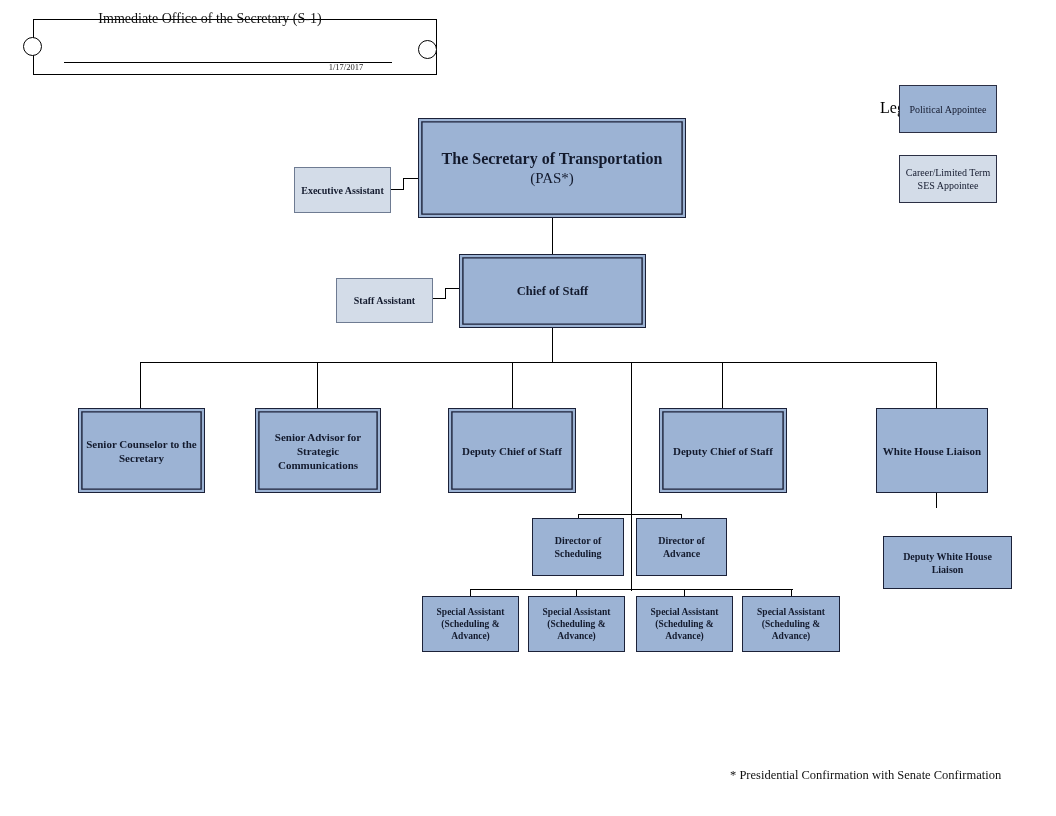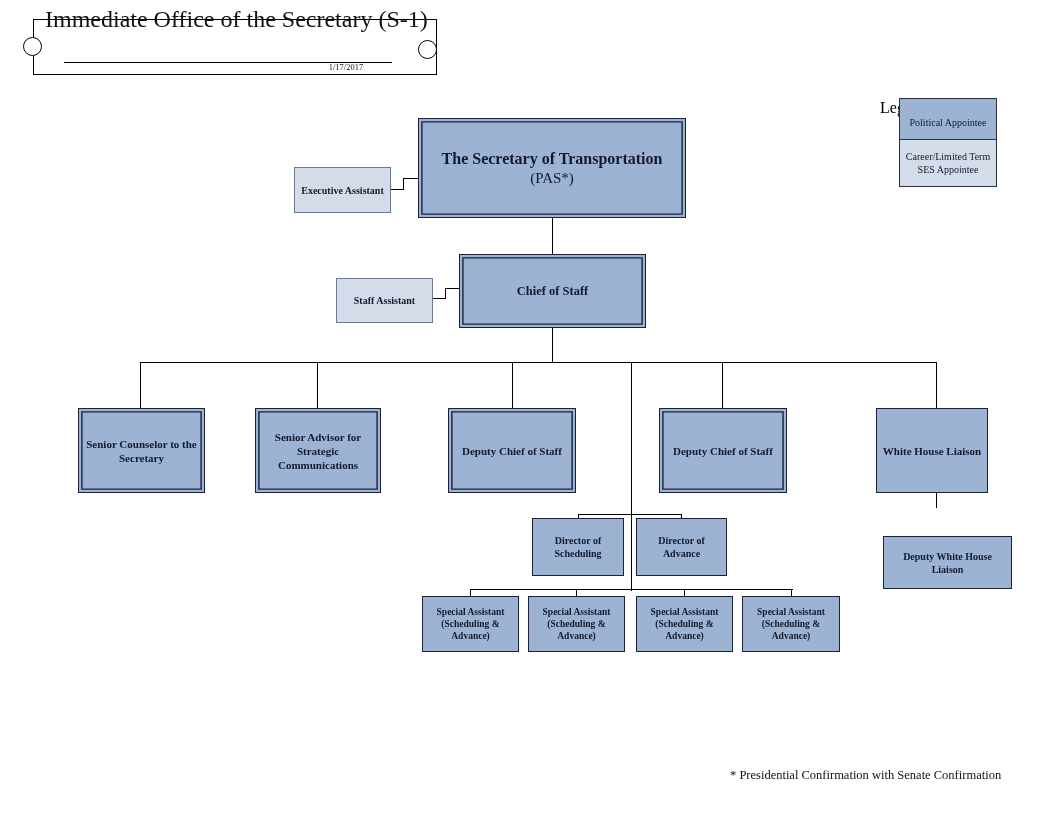--- a/index.html
+++ b/index.html
@@ -34,21 +34,21 @@
     border: 1.5px solid #000;
     background: #fff;
     box-sizing: border-box;
   }
   .title-text {
     position: absolute;
     left: 45px;
     top: 7px;
     width: 330px;
     text-align: center;
-    font-size: 24px;
+    font-size: 14px;
     line-height: 24px;
     white-space: nowrap;
     color: #111;
   }
   .title-rule {
     position: absolute;
     left: 64px;
     top: 62px;
     width: 328px;
     height: 0;
@@ -93,25 +93,25 @@
     border: 1px solid #2b2f44;
     display: flex;
     align-items: center;
     justify-content: center;
     text-align: center;
     font-size: 10px;
     line-height: 13px;
     color: #141a2e;
   }
   .legend-box.political {
-    left: 899px; top: 98px; width: 98px; height: 48px;
+    left: 899px; top: 85px; width: 98px; height: 48px;
     background: #9cb3d4;
   }
   .legend-box.career {
-    left: 899px; top: 139px; width: 98px; height: 48px;
+    left: 899px; top: 155px; width: 98px; height: 48px;
     background: #d3dce8;
   }
 
   
   .node {
     position: absolute;
     box-sizing: border-box;
     display: flex;
     align-items: center;
     justify-content: center;

